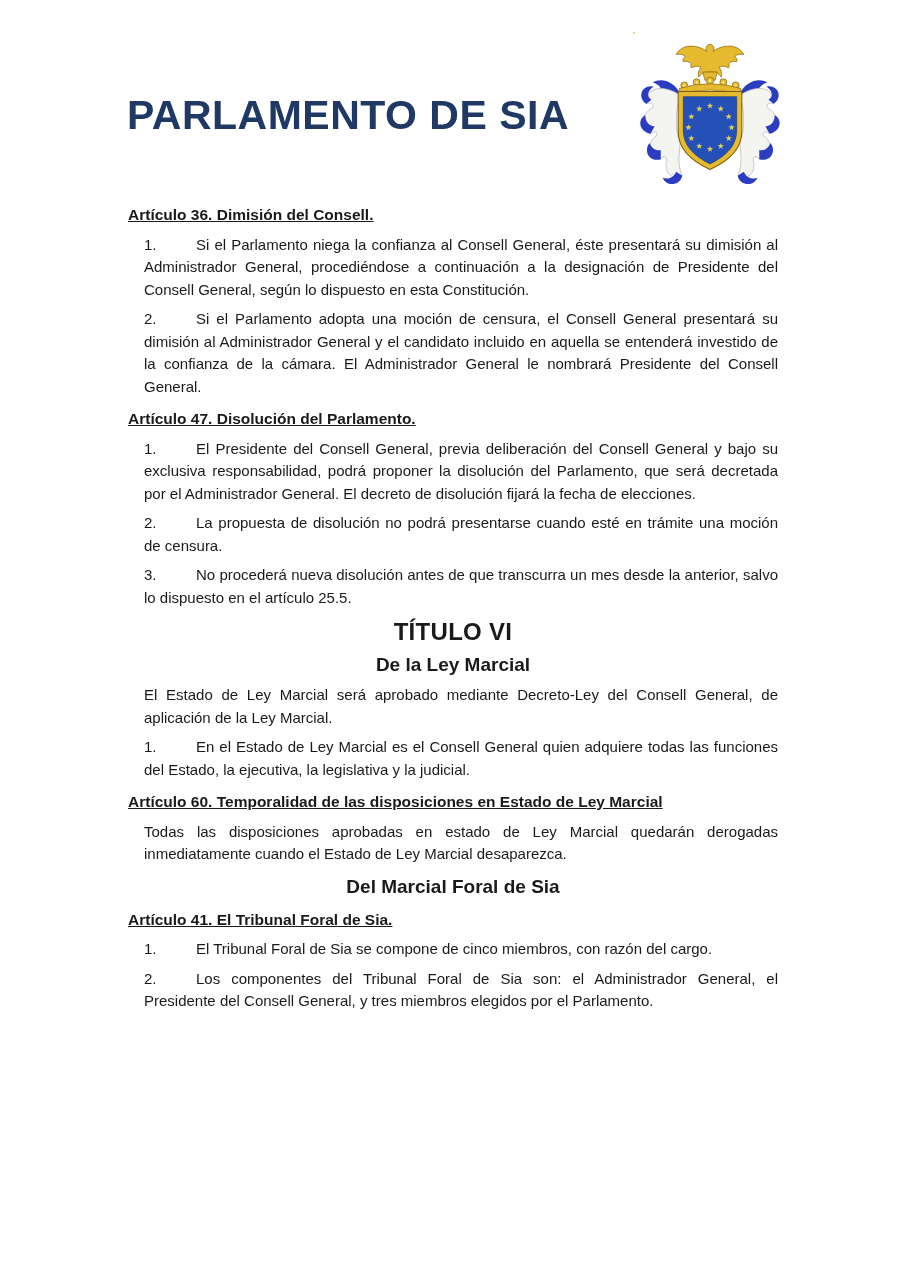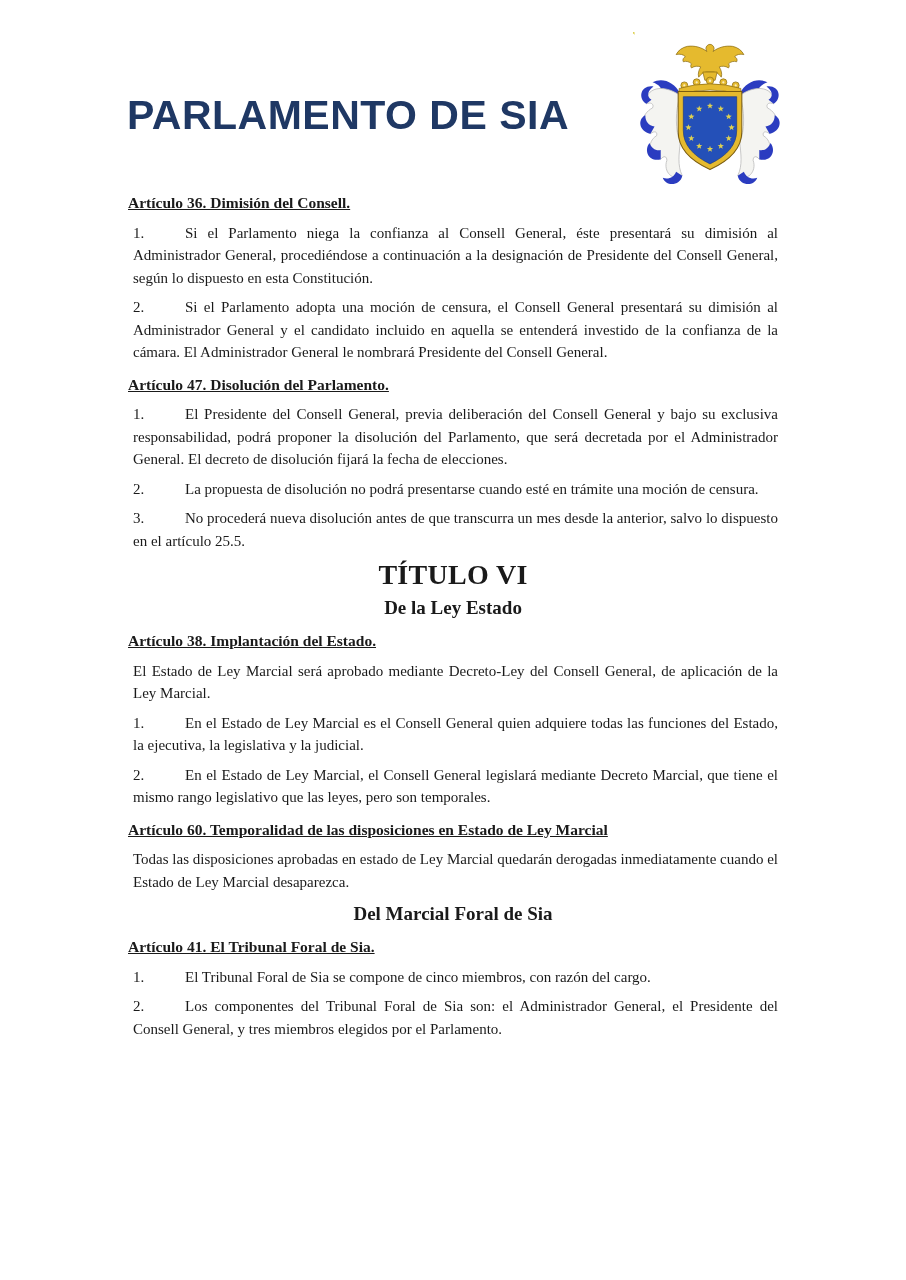--- a/index.html
+++ b/index.html
@@ -31,46 +31,45 @@
   .emblem {
     position: absolute;
     left: 633px;
     top: 32px;
     width: 154px;
     height: 154px;
   }
   .doc-body {
     position: absolute;
     left: 128px;
-    top: 190px;
+    top: 202px;
     width: 650px;
     font-size: 15px;
     line-height: 22.5px;
-    font-family: Liberation Serif, serif;
   }
   .article-heading {
     margin: 10px 0 0 0;
     font-size: 15.5px;
     font-weight: 700;
     text-decoration: underline;
     line-height: 22.5px;
   }
   .doc-body > :first-child { margin-top: 2px; }
   .para {
-    margin: 7px 0 0 5px;
+    margin: 7px 0 0 16px;
     text-align: justify;
   }
   .para .num {
     display: inline-block;
     width: 52px;
   }
   .section-title {
     margin: 10px 0 0 0;
     text-align: center;
-    font-size: 28px;
+    font-size: 24px;
     font-weight: 700;
     line-height: 25px;
     letter-spacing: 0.3px;
   }
   .section-subtitle {
     margin: 9px 0 0 0;
     text-align: center;
     font-size: 19px;
     font-weight: 700;
     line-height: 24px;
@@ -142,25 +141,23 @@
 
   <div class="doc-body">
       <h2 class="article-heading">Artículo 36. Dimisión del Consell.</h2>
       <p class="para"><span class="num">1.</span><span>Si el Parlamento niega la confianza al Consell General, éste presentará su dimisión al Administrador General, procediéndose a continuación a la designación de Presidente del Consell General, según lo dispuesto en esta Constitución.</span></p>
       <p class="para"><span class="num">2.</span><span>Si el Parlamento adopta una moción de censura, el Consell General presentará su dimisión al Administrador General y el candidato incluido en aquella se entenderá investido de la confianza de la cámara. El Administrador General le nombrará Presidente del Consell General.</span></p>
       <h2 class="article-heading">Artículo 47. Disolución del Parlamento.</h2>
       <p class="para"><span class="num">1.</span><span>El Presidente del Consell General, previa deliberación del Consell General y bajo su exclusiva responsabilidad, podrá proponer la disolución del Parlamento, que será decretada por el Administrador General. El decreto de disolución fijará la fecha de elecciones.</span></p>
       <p class="para"><span class="num">2.</span><span>La propuesta de disolución no podrá presentarse cuando esté en trámite una moción de censura.</span></p>
       <p class="para"><span class="num">3.</span><span>No procederá nueva disolución antes de que transcurra un mes desde la anterior, salvo lo dispuesto en el artículo 25.5.</span></p>
       <h3 class="section-title">TÍTULO VI</h3>
-      <h3 class="section-subtitle">De la Ley Estado</h3>
-      <h2 class="article-heading">Artículo 38. Implantación del Estado.</h2>
+      <h3 class="section-subtitle">De la Ley Marcial</h3>
       <p class="para">El Estado de Ley Marcial será aprobado mediante Decreto-Ley del Consell General, de aplicación de la Ley Marcial.</p>
       <p class="para"><span class="num">1.</span><span>En el Estado de Ley Marcial es el Consell General quien adquiere todas las funciones del Estado, la ejecutiva, la legislativa y la judicial.</span></p>
-      <p class="para"><span class="num">2.</span><span>En el Estado de Ley Marcial, el Consell General legislará mediante Decreto Marcial, que tiene el mismo rango legislativo que las leyes, pero son temporales.</span></p>
       <h2 class="article-heading">Artículo 60. Temporalidad de las disposiciones en Estado de Ley Marcial</h2>
       <p class="para">Todas las disposiciones aprobadas en estado de Ley Marcial quedarán derogadas inmediatamente cuando el Estado de Ley Marcial desaparezca.</p>
       <h3 class="section-subtitle">Del Marcial Foral de Sia</h3>
       <h2 class="article-heading">Artículo 41. El Tribunal Foral de Sia.</h2>
       <p class="para"><span class="num">1.</span><span>El Tribunal Foral de Sia se compone de cinco miembros, con razón del cargo.</span></p>
       <p class="para"><span class="num">2.</span><span>Los componentes del Tribunal Foral de Sia son: el Administrador General, el Presidente del Consell General, y tres miembros elegidos por el Parlamento.</span></p>
     </div>
 
 </div>
 

